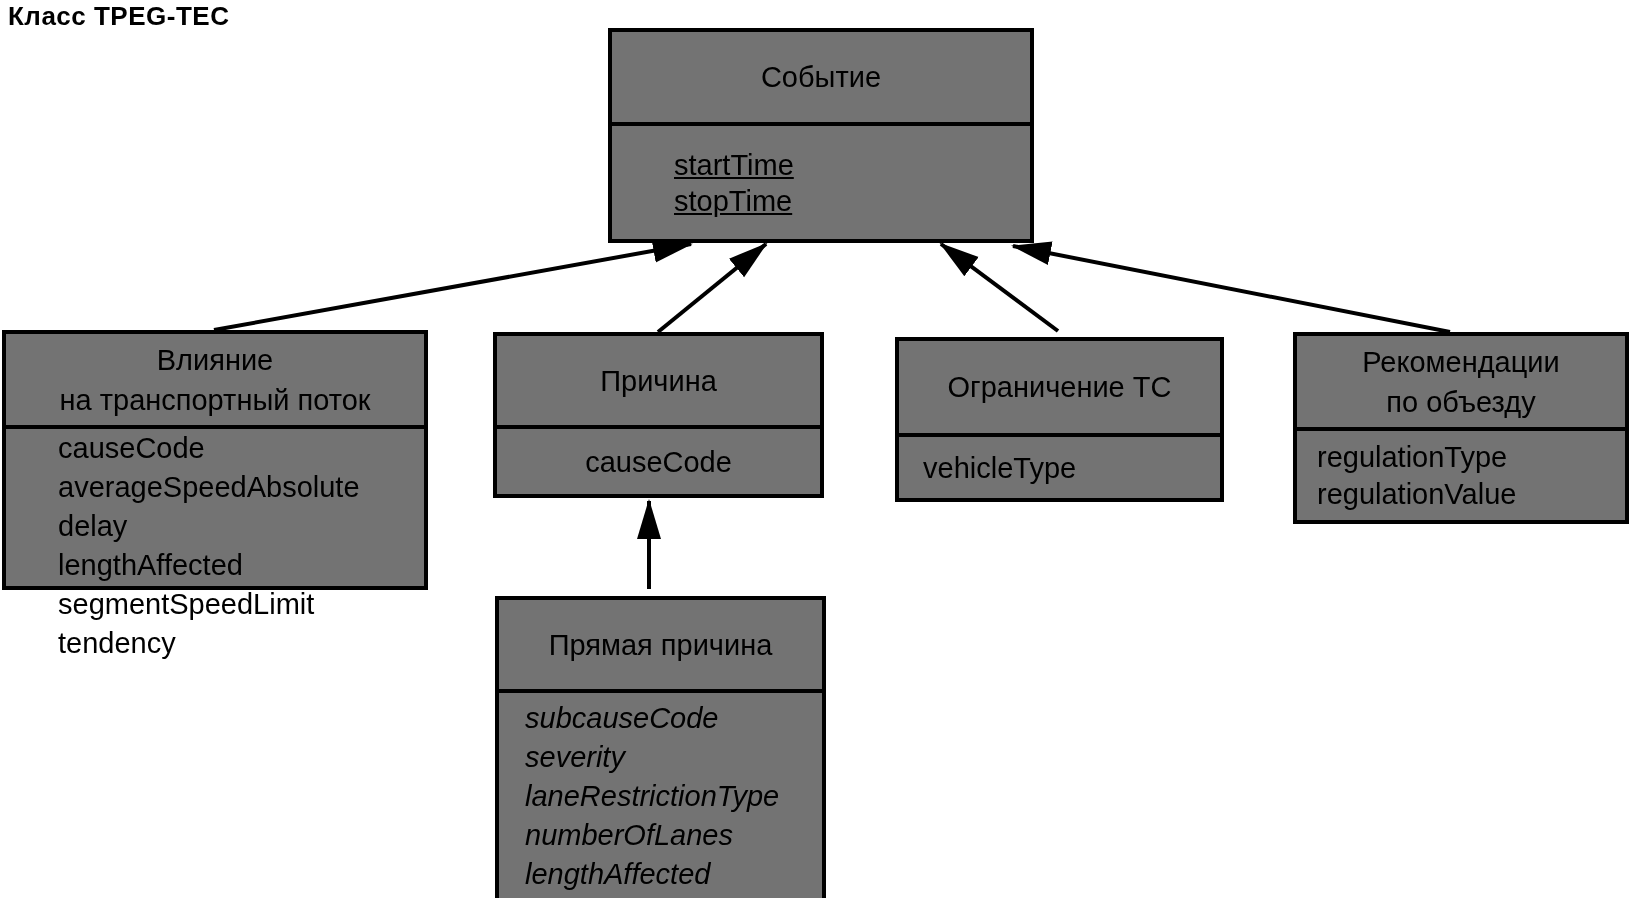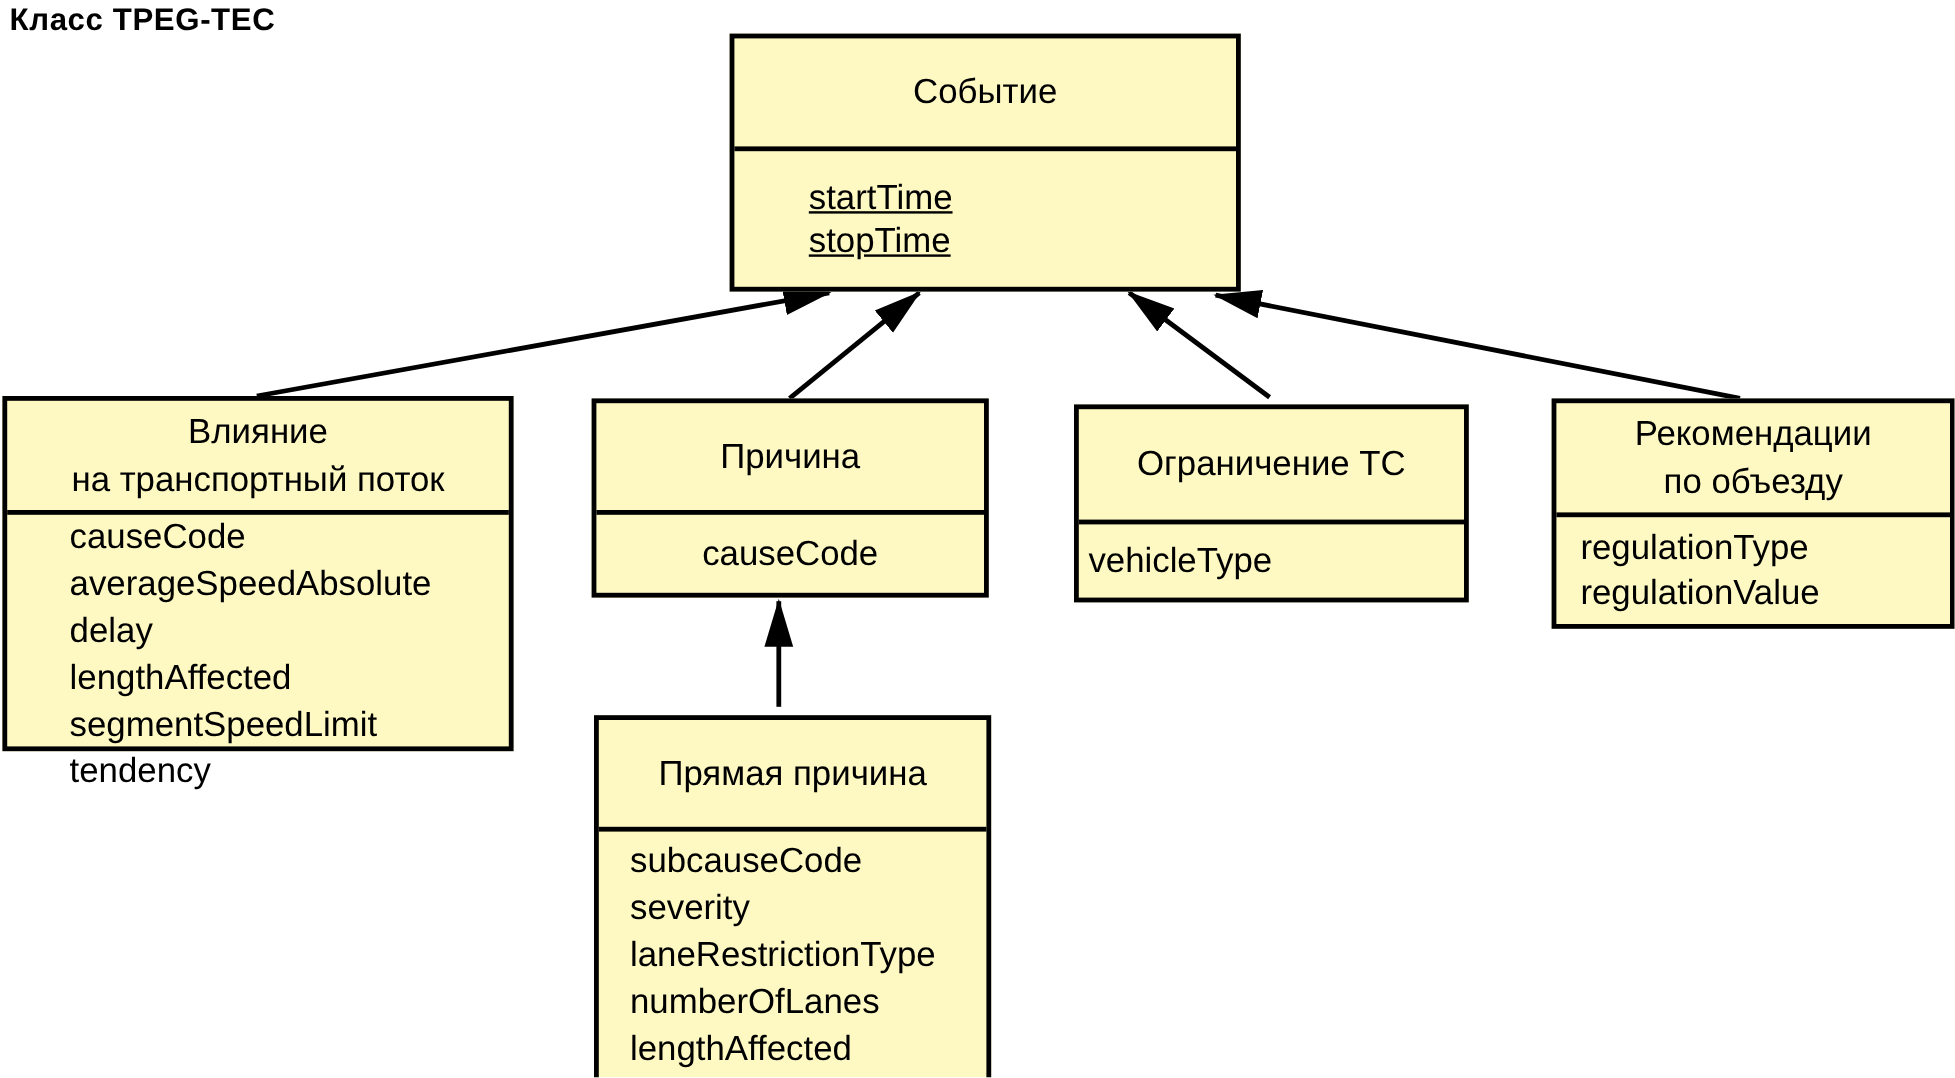--- a/index.html
+++ b/index.html
@@ -22,21 +22,21 @@
     top: 1px;
     font-size: 26px;
     font-weight: bold;
     letter-spacing: 0.5px;
     white-space: nowrap;
   }
   .uml-box {
     position: absolute;
     box-sizing: border-box;
     border: 4px solid #000000;
-    background: #fef9c3;
+    background: #737373;
     display: flex;
     flex-direction: column;
   }
   .uml-head {
     box-sizing: content-box;
     border-bottom: 4px solid #000000;
     display: flex;
     flex-direction: column;
     align-items: center;
     justify-content: center;
@@ -54,44 +54,44 @@
   }
   .uml-attrs .attr {
     white-space: nowrap;
   }
   
   #box-event   { left: 608px;  top: 28px;  width: 426px; height: 215px; }
   #box-event   .uml-head  { height: 90px; }
   #box-event   .uml-attrs { padding-left: 62px; text-decoration: underline; }
   #box-event   .attr      { line-height: 36px; }
 
-  #box-influence { left: 2px; top: 330px; width: 426px; height: 296px; }
+  #box-influence { left: 2px; top: 330px; width: 426px; height: 260px; }
   #box-influence .uml-head  { height: 91px; }
   #box-influence .uml-attrs { padding-left: 52px; }
   #box-influence .attr      { line-height: 39px; }
 
   #box-cause   { left: 493px; top: 332px; width: 331px; height: 166px; }
   #box-cause   .uml-head  { height: 89px; }
   #box-cause   .uml-attrs { align-items: center; }
   #box-cause   .attr      { line-height: 36px; text-align: right; }
 
   #box-vehicle { left: 895px; top: 337px; width: 329px; height: 165px; }
   #box-vehicle .uml-head  { height: 92px; }
-  #box-vehicle .uml-attrs { padding-left: 8px; }
+  #box-vehicle .uml-attrs { padding-left: 24px; }
   #box-vehicle .attr      { line-height: 36px; }
 
   #box-detour  { left: 1293px; top: 332px; width: 336px; height: 192px; }
   #box-detour  .uml-head  { height: 91px; }
   #box-detour  .uml-attrs { padding-left: 20px; }
   #box-detour  .attr      { line-height: 37px; }
 
   #box-direct  { left: 495px; top: 596px; width: 331px; height: 307px; }
   #box-direct  .uml-head  { height: 89px; }
   #box-direct  .uml-attrs { padding-left: 26px; }
-  #box-direct  .attr      { line-height: 39px; }
+  #box-direct  .attr      { line-height: 39px; font-style: italic; }
 
   #arrow-layer {
     position: absolute;
     left: 0;
     top: 0;
     width: 1629px;
     height: 898px;
     pointer-events: none;
   }
   #arrow-layer line {

